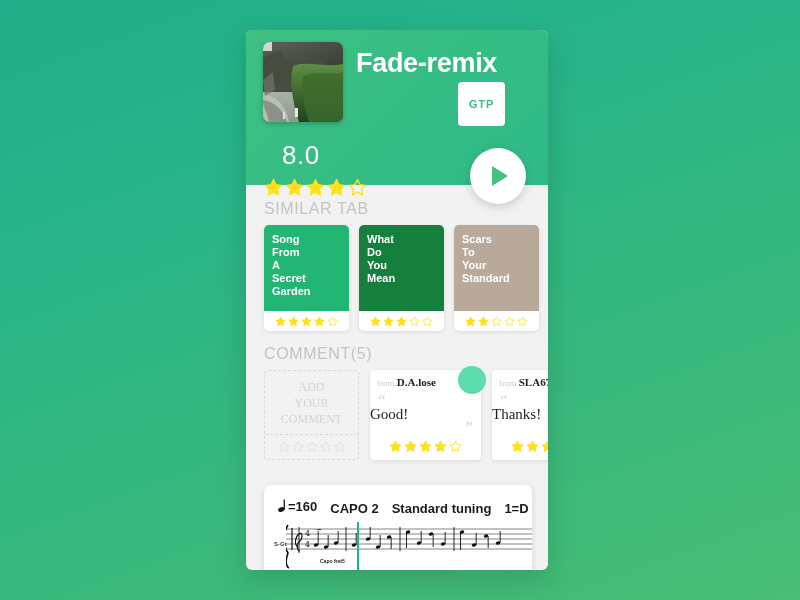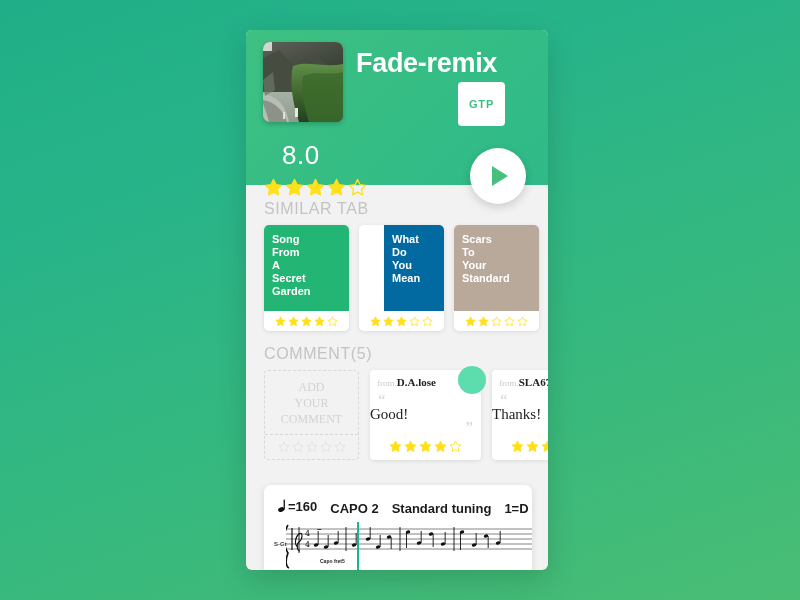--- a/index.html
+++ b/index.html
@@ -250,21 +250,21 @@
               </svg>
             </span>
             <span class="star">
               <svg width="11" height="11" viewBox="0 0 24 24">
                 <path d="M12 1.8l3.1 6.6 7 .9-5.1 4.9 1.3 7L12 17.9 5.7 21.2l1.3-7L1.9 9.3l7-.9z" fill="none" stroke="#ffe01b" stroke-width="1.7" stroke-linejoin="round"></path>
               </svg>
             </span>
           </div>
         </div>
         <div class="sim-card">
-          <div class="sim-art" style="background: #0369a1; margin-left: 25px;">
+          <div class="sim-art" style="background: #15803d;">
             <div>What</div>
             <div>Do</div>
             <div>You</div>
             <div>Mean</div>
           </div>
           <div class="sim-stars stars">
             <span class="star">
               <svg width="11" height="11" viewBox="0 0 24 24">
                 <path d="M12 1.8l3.1 6.6 7 .9-5.1 4.9 1.3 7L12 17.9 5.7 21.2l1.3-7L1.9 9.3l7-.9z" fill="#ffe01b" stroke="#ffe01b" stroke-width="1.7" stroke-linejoin="round"></path>
               </svg>

